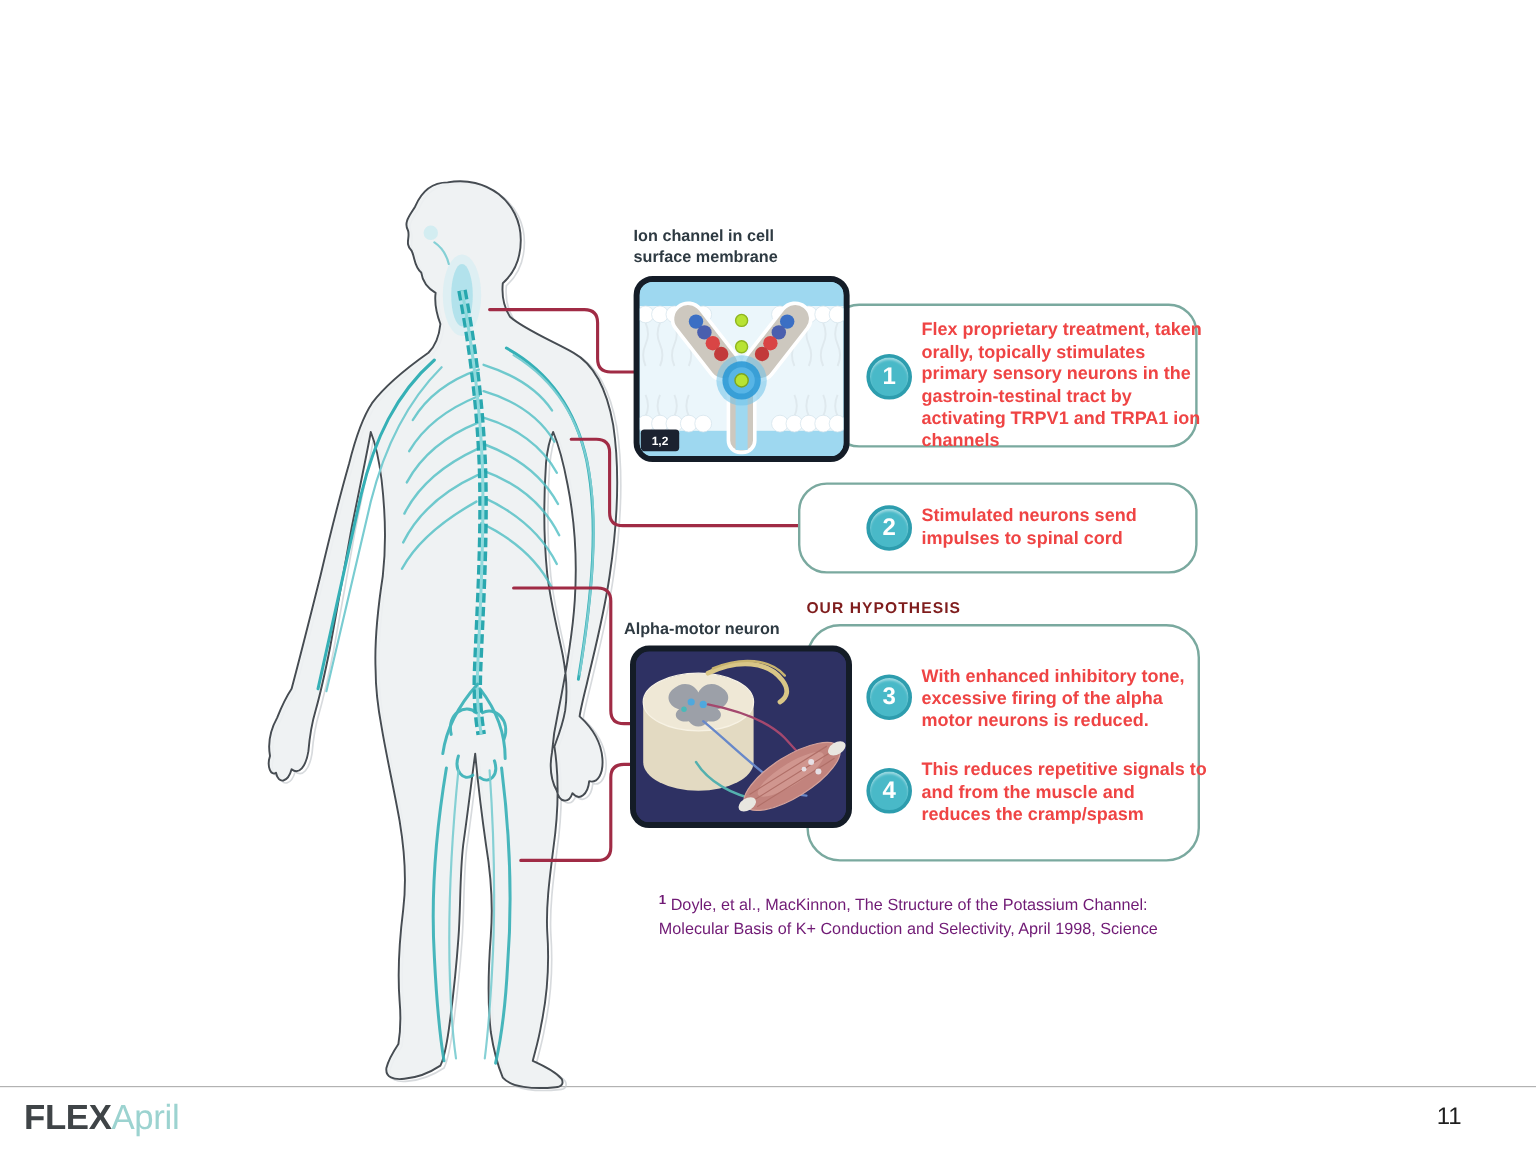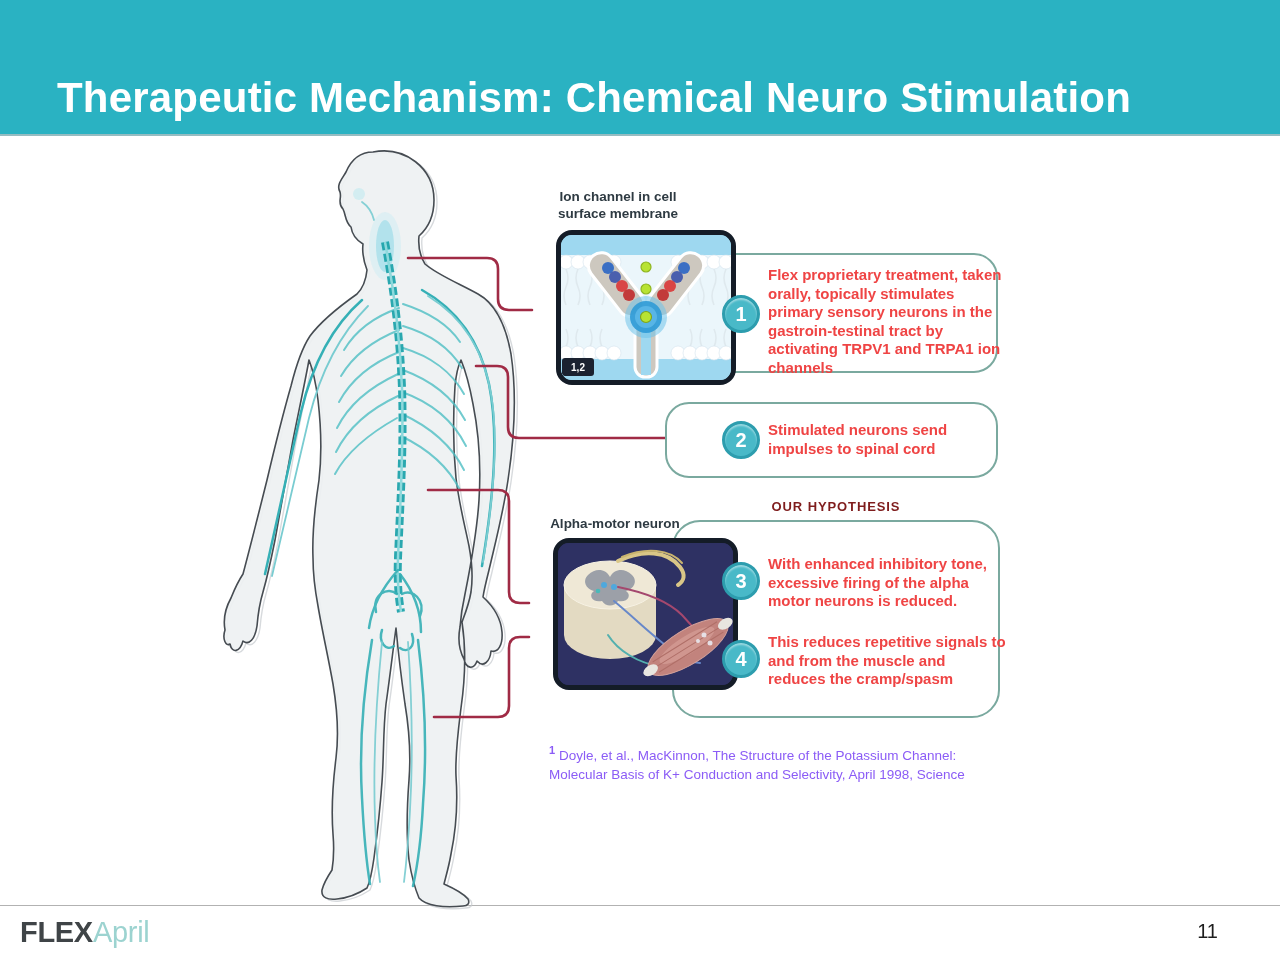--- a/index.html
+++ b/index.html
@@ -7,66 +7,63 @@
          font-family:"Liberation Sans", sans-serif;}
   
   .hdr{position:absolute;left:0;top:0;width:1280px;height:134px;background:#2ab2c2;
        border-bottom:2px solid #96bcc1;}
   .hdr h1{position:absolute;left:57px;top:74px;margin:0;font-size:42px;font-weight:700;
           color:#ffffff;letter-spacing:0.2px;white-space:nowrap;}
   
   .lay{position:absolute;pointer-events:none;}
   
   .inset{position:absolute;box-sizing:border-box;border:5px solid #141c27;border-radius:16px;
-         overflow:hidden;z-index:5;margin-left:28px;}
+         overflow:hidden;z-index:5;}
   .inset svg{display:block;}
   .ion{left:528px;top:230px;width:180px;height:155px;background:#9ed8f0;}
   .alpha{left:525px;top:538px;width:185px;height:152px;background:#2e3163;}
   
   .lbl{position:absolute;font-size:13.5px;font-weight:700;color:#2e3a42;line-height:17px;
-       text-align:center;z-index:6;}
+       z-index:6;}
   .ion-lbl{left:528px;top:188px;width:180px;}
   .alpha-lbl{left:520px;top:515px;width:190px;}
   .hyp{left:672px;top:498px;width:328px;font-size:13px;letter-spacing:0.9px;color:#7f1d1d;}
   
   .co{position:absolute;box-sizing:border-box;background:#ffffff;border:2px solid #7aa99f;
       border-radius:24px;z-index:4;}
   .co1{left:692px;top:253px;width:306px;height:120px;}
   .co2{left:665px;top:402px;width:333px;height:76px;}
   .co34{left:672px;top:520px;width:328px;height:198px;border-radius:28px;z-index:2;}
   
   .badge{position:absolute;width:38px;height:38px;border-radius:50%;background:#49b9c8;
          border:3px solid #2d9dae;box-sizing:border-box;color:#ffffff;font-size:20px;
          font-weight:700;display:flex;align-items:center;justify-content:center;z-index:6;
          box-shadow:inset 0 2px 2px rgba(255,255,255,.45);}
   .b1{left:722px;top:295px;} .b2{left:722px;top:421px;} .b3{left:722px;top:562px;} .b4{left:722px;top:640px;}
   
   .step{position:absolute;width:238px;font-size:15px;font-weight:700;color:#ef4444;
         line-height:18.5px;z-index:6;}
   .t1{left:768px;top:266px;} .t2{left:768px;top:421px;} .t3{left:768px;top:555px;} .t4{left:768px;top:633px;}
   
-  .ref{position:absolute;width:452px;font-size:13.5px;font-weight:500;color:#8b5cf6;
+  .ref{position:absolute;width:452px;font-size:13.5px;font-weight:500;color:#701a75;
        line-height:19.5px;z-index:6;}
   .r1{left:549px;top:741px;} .r2{left:549px;top:798px;}
   .ref sup{font-weight:700;font-size:11px;}
   
   .foot-line{position:absolute;left:0;top:905px;width:1280px;height:0;border-top:1px solid #b2b2b2;}
   .logo{position:absolute;left:20px;top:916px;font-size:29px;letter-spacing:-0.3px;z-index:6;}
   .logo .lx{color:#3f4447;font-weight:600;}
   .logo .ph{color:#9cd3d0;font-weight:400;}
   .pageno{position:absolute;right:62px;top:920px;font-size:20px;color:#1e1e1e;z-index:6;}
 </style>
 </head>
 <body>
 
 <div class="slide">
 
-  <div class="hdr">
-    <h1>Therapeutic Mechanism: Chemical Neuro Stimulation</h1>
-  </div>
 
   <svg class="lay" style="left:222px;top:142px;z-index:2;" width="300" height="770" viewBox="0 0 300 770">
 
     <path transform="translate(3,2)" fill="none" stroke="#c6cbcf" stroke-width="1.4" opacity="0.7" d="M151 10 C183 4 212 26 212 58 C212 74 206 86 197 94 C196 104 198 114 203 122 C214 132 238 142 256 152 C274 162 284 184 289 212 C295 252 292 298 286 338 C281 372 273 402 267 428 C264 440 262 448 261 455 C272 465 279 477 280 490 C281 503 276 511 269 509 C268 520 261 526 255 519 C252 528 244 527 242 517 C237 508 236 496 238 485 C239 472 241 461 243 452 C249 422 255 390 257 358 C259 326 257 292 251 262 C248 246 244 230 239 218 C236 224 234 234 233 244 C231 274 231 306 234 336 C237 362 243 384 247 404 C250 420 251 436 249 450 C247 462 243 472 240 480 C244 506 243 538 239 566 C236 590 233 612 234 634 C236 662 234 688 229 712 C227 724 224 734 222 742 C231 746 241 751 246 757 C248 761 246 764 241 764 C222 766 204 764 197 756 C192 744 189 731 187 718 C184 692 185 664 187 638 C189 612 187 586 183 562 C179 534 176 508 174 486 C171 508 168 534 164 562 C161 588 162 614 160 640 C158 668 155 694 152 716 C150 730 148 740 145 746 C136 752 125 756 115 757 C106 758 99 756 100 748 C102 740 106 734 110 728 C112 716 112 704 111 692 C109 666 111 640 114 616 C117 592 115 566 111 542 C106 514 100 488 96 464 C93 448 91 432 91 416 C90 392 93 364 97 338 C100 312 99 284 96 258 C94 242 91 228 87 218 C83 240 77 268 71 298 C65 332 59 366 53 398 C49 418 45 436 41 450 C38 460 36 472 35 484 C33 497 27 504 21 499 C18 510 10 512 8 502 C4 505 0 497 3 488 C1 477 4 465 9 456 C13 446 17 438 21 432 C29 402 37 370 45 338 C53 304 61 272 69 244 C74 224 80 206 88 194 C100 178 118 164 135 152 C141 146 144 138 145 128 C142 120 140 110 141 102 C134 98 130 92 129 85 C123 80 124 73 121 67 C115 61 120 56 118 50 C114 43 120 37 124 30 C130 16 140 10 151 10 Z"></path>
 
     <path fill="#eef1f2" fill-opacity="0.92" stroke="#464c52" stroke-width="1.6" stroke-linejoin="round" d="M151 10 C183 4 212 26 212 58 C212 74 206 86 197 94 C196 104 198 114 203 122 C214 132 238 142 256 152 C274 162 284 184 289 212 C295 252 292 298 286 338 C281 372 273 402 267 428 C264 440 262 448 261 455 C272 465 279 477 280 490 C281 503 276 511 269 509 C268 520 261 526 255 519 C252 528 244 527 242 517 C237 508 236 496 238 485 C239 472 241 461 243 452 C249 422 255 390 257 358 C259 326 257 292 251 262 C248 246 244 230 239 218 C236 224 234 234 233 244 C231 274 231 306 234 336 C237 362 243 384 247 404 C250 420 251 436 249 450 C247 462 243 472 240 480 C244 506 243 538 239 566 C236 590 233 612 234 634 C236 662 234 688 229 712 C227 724 224 734 222 742 C231 746 241 751 246 757 C248 761 246 764 241 764 C222 766 204 764 197 756 C192 744 189 731 187 718 C184 692 185 664 187 638 C189 612 187 586 183 562 C179 534 176 508 174 486 C171 508 168 534 164 562 C161 588 162 614 160 640 C158 668 155 694 152 716 C150 730 148 740 145 746 C136 752 125 756 115 757 C106 758 99 756 100 748 C102 740 106 734 110 728 C112 716 112 704 111 692 C109 666 111 640 114 616 C117 592 115 566 111 542 C106 514 100 488 96 464 C93 448 91 432 91 416 C90 392 93 364 97 338 C100 312 99 284 96 258 C94 242 91 228 87 218 C83 240 77 268 71 298 C65 332 59 366 53 398 C49 418 45 436 41 450 C38 460 36 472 35 484 C33 497 27 504 21 499 C18 510 10 512 8 502 C4 505 0 497 3 488 C1 477 4 465 9 456 C13 446 17 438 21 432 C29 402 37 370 45 338 C53 304 61 272 69 244 C74 224 80 206 88 194 C100 178 118 164 135 152 C141 146 144 138 145 128 C142 120 140 110 141 102 C134 98 130 92 129 85 C123 80 124 73 121 67 C115 61 120 56 118 50 C114 43 120 37 124 30 C130 16 140 10 151 10 Z"></path>
 
     <g>
       <ellipse cx="163" cy="104" rx="16" ry="34" fill="#c6ecf2" opacity="0.4"></ellipse>
       <ellipse cx="163" cy="104" rx="9" ry="26" fill="#9fdde8" opacity="0.7"></ellipse>

